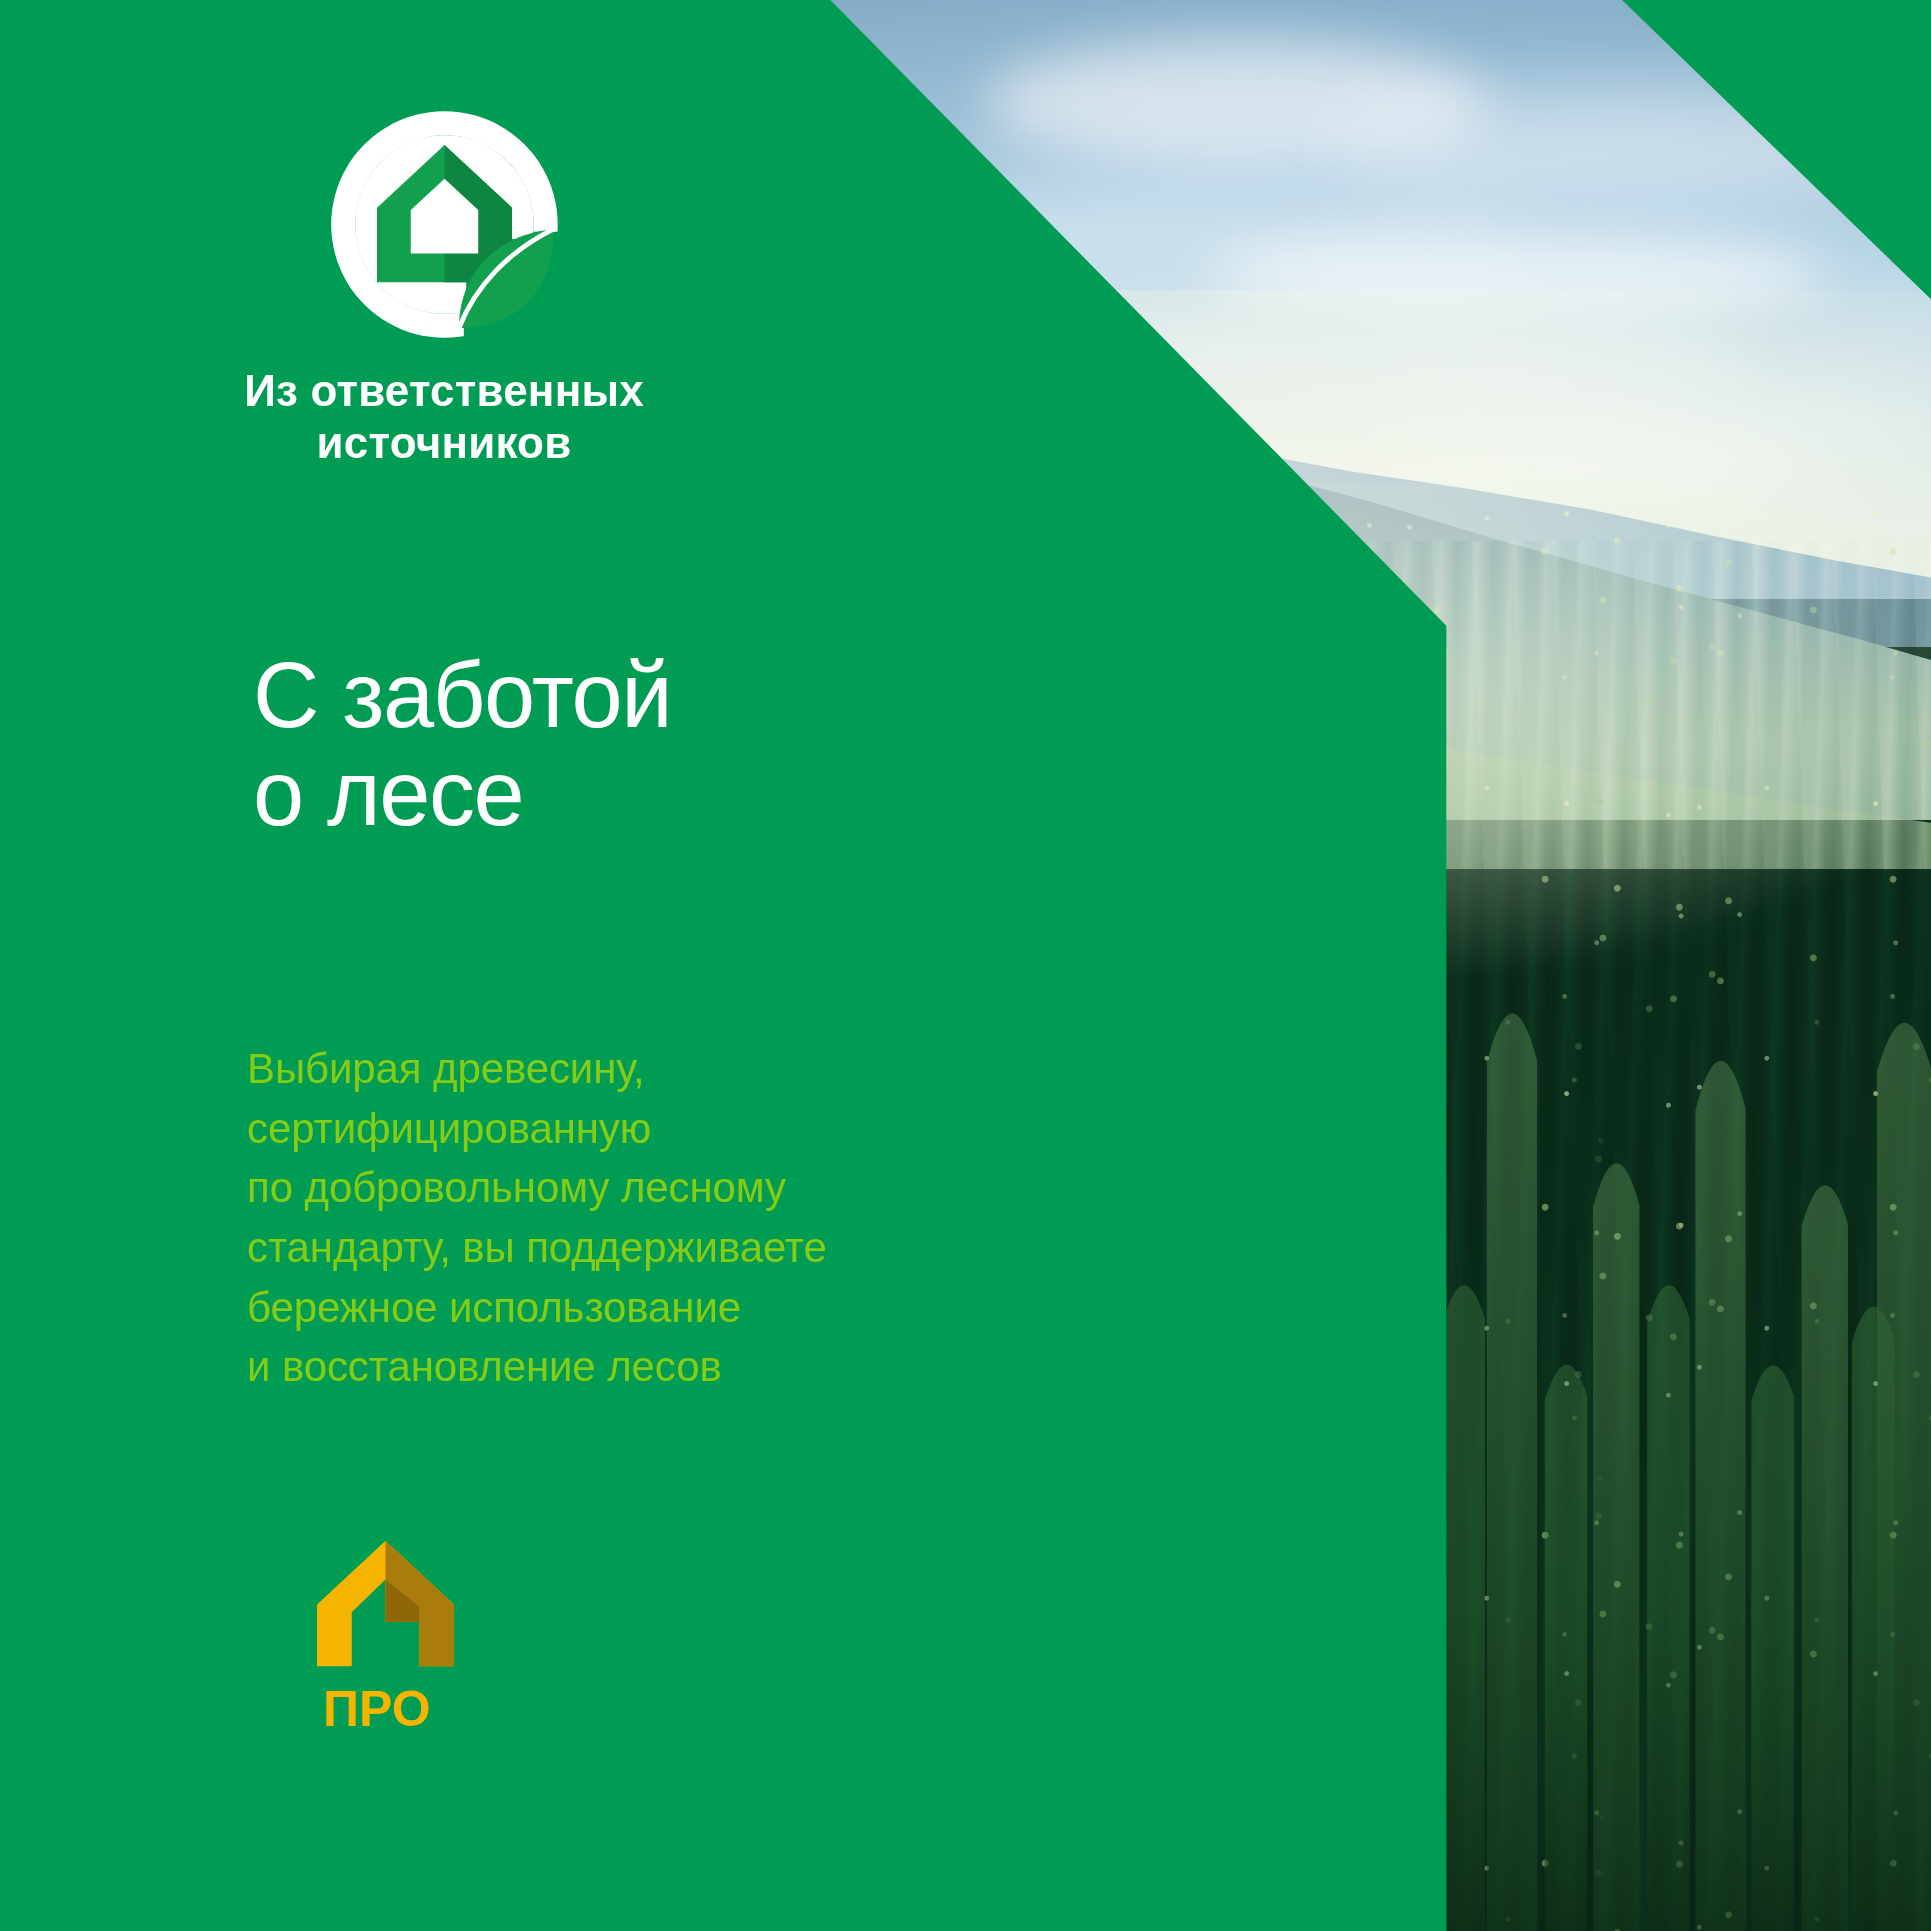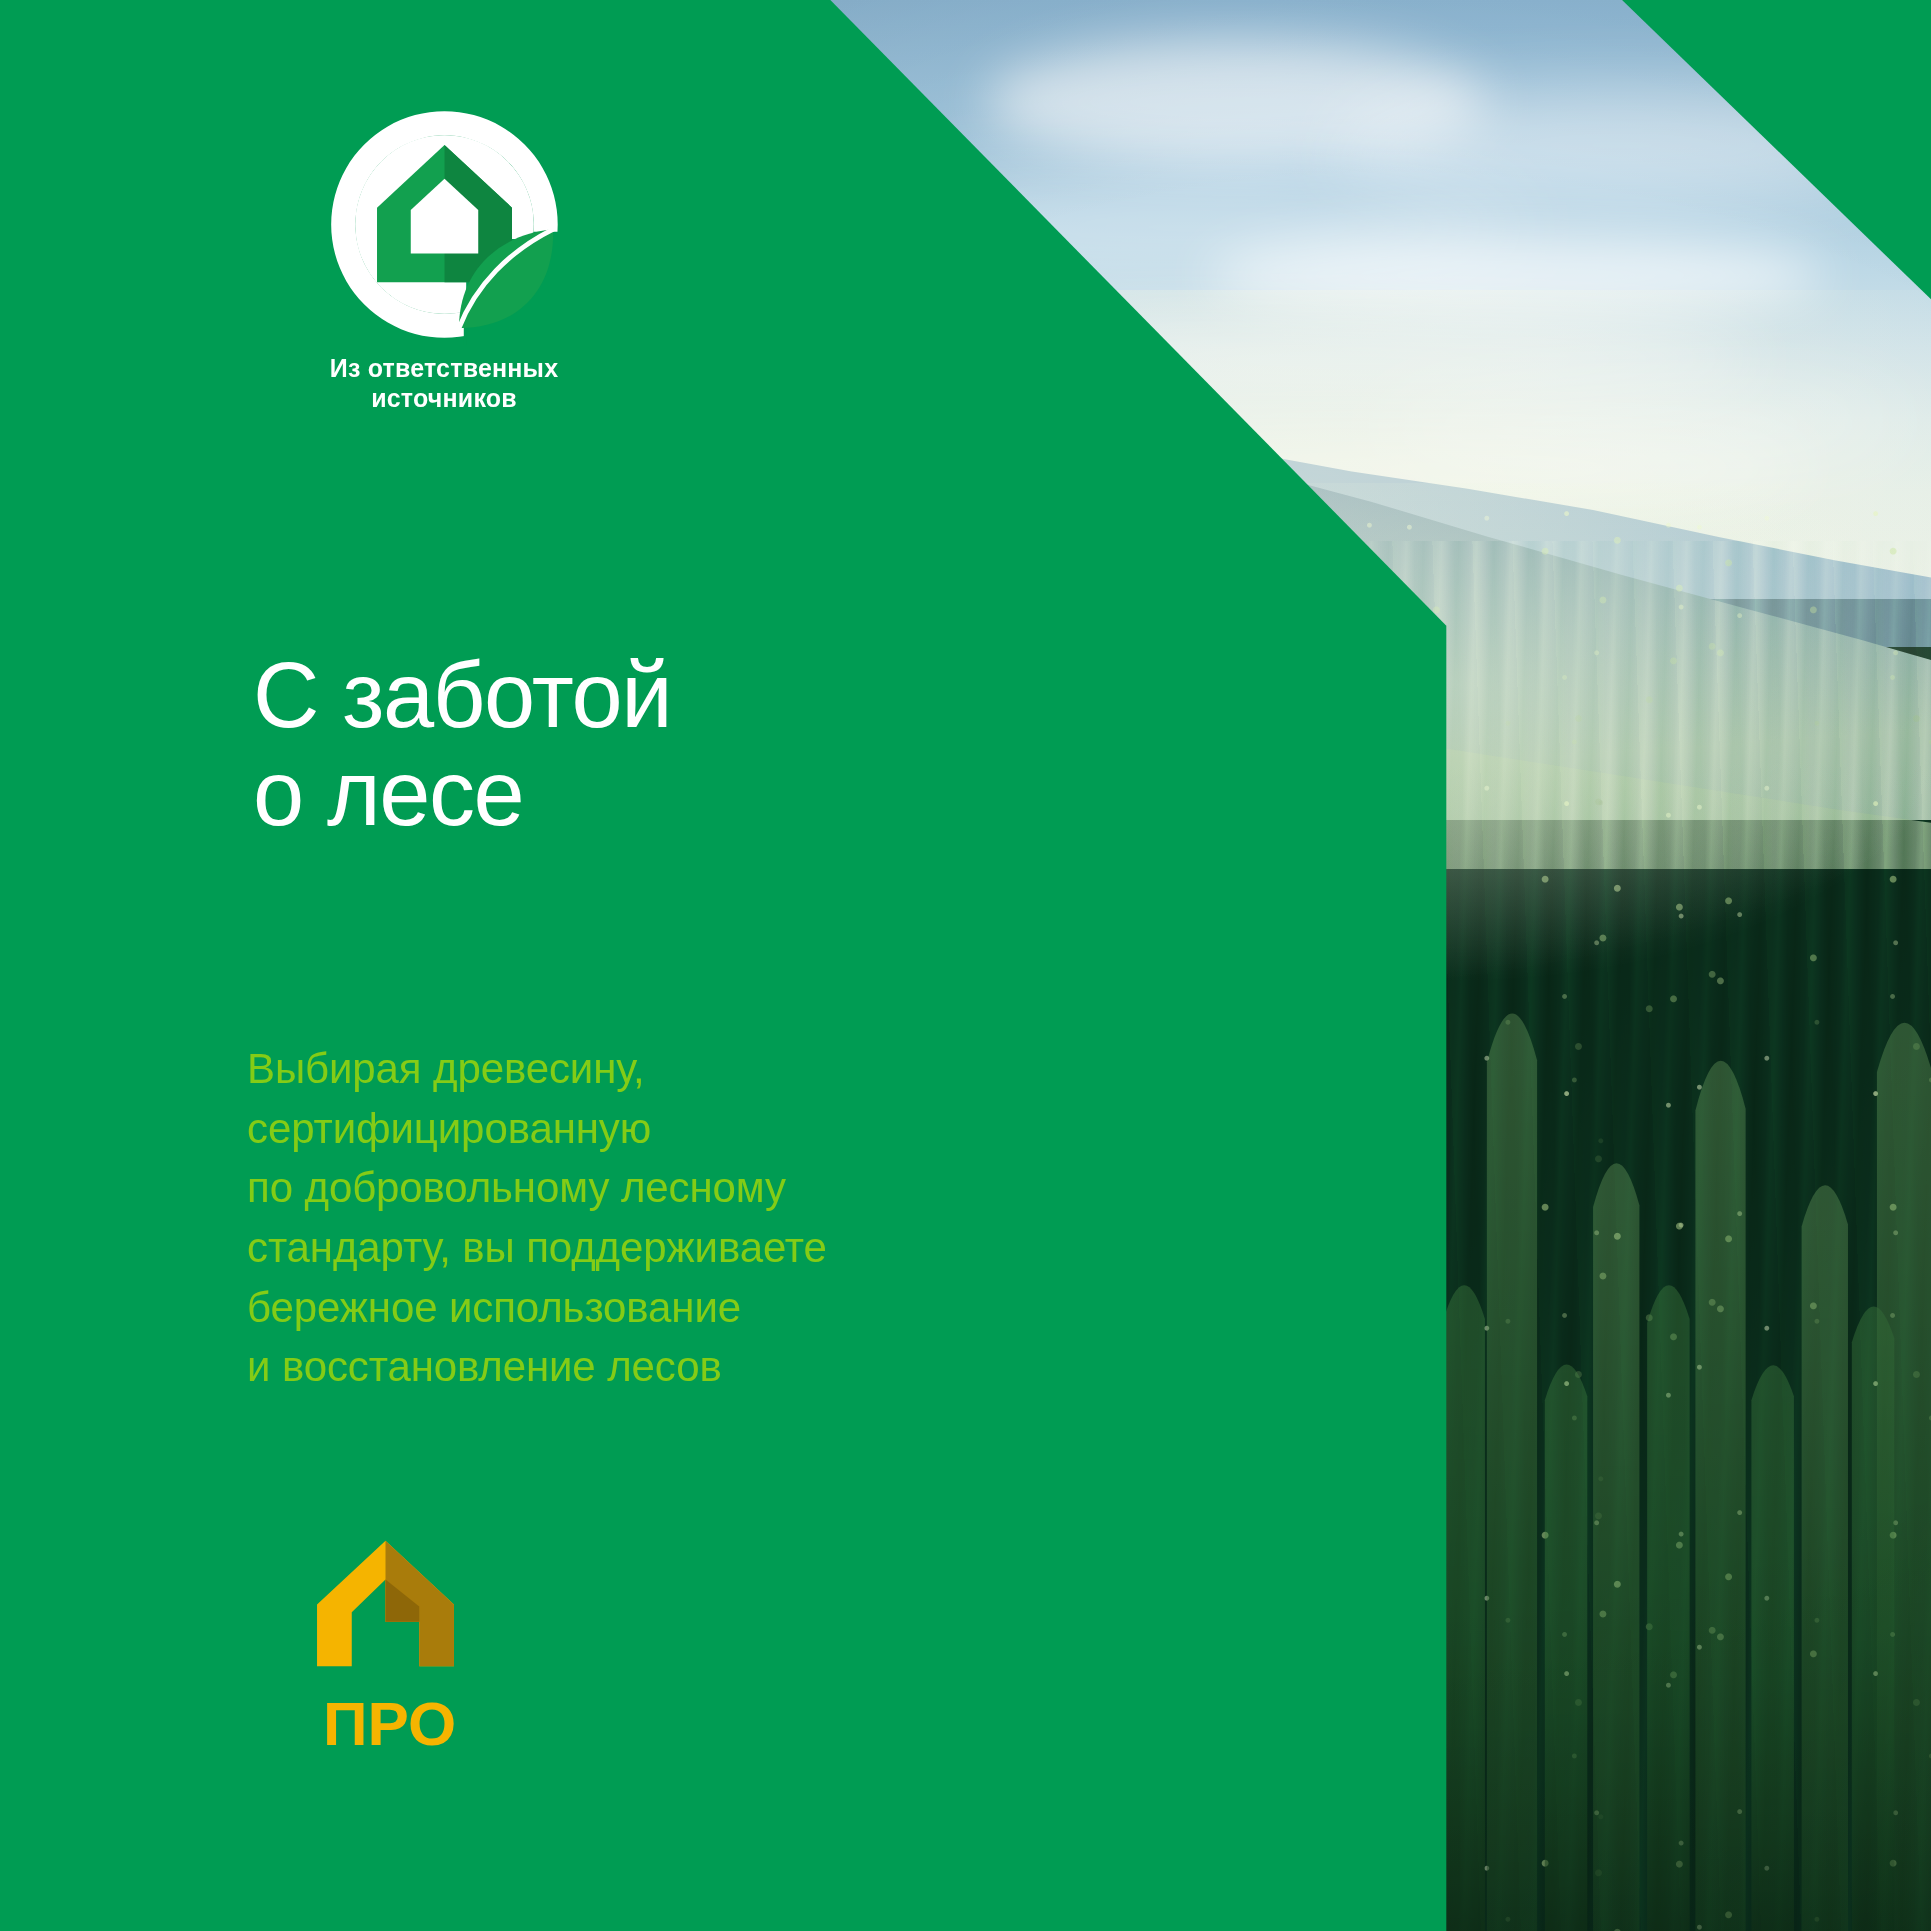--- a/index.html
+++ b/index.html
@@ -211,23 +211,23 @@
 
   .eco-badge {
     position: absolute;
     left: 193px;
     top: 104px;
     width: 502px;
     text-align: center;
   }
   .eco-mark { width: 241px; height: 241px; margin: 0 auto; display: block; }
   .eco-label {
-    margin-top: 9px;
+    margin-top: 20px;
     color: #ffffff;
-    font-size: 25px;
+    font-size: 44px;
     font-weight: bold;
     line-height: 1.18;
     letter-spacing: 0.2px;
     white-space: pre-line;
   }
 
   .headline {
     position: absolute;
     left: 253px;
     top: 647px;
@@ -262,24 +262,24 @@
   .brand-house { display: block; width: 145px; height: 135px; margin-left: 60px; }
   .brand-name {
     margin-top: 15.4px;
     color: #ffffff;
     font-size: 70px;
     font-weight: bold;
     letter-spacing: -1px;
     line-height: 1;
   }
   .brand-sub {
-    margin-top: 21px;
+    margin-top: 12px;
     margin-left: 70px;
     color: var(--gold);
-    font-size: 62px;
+    font-size: 50px;
     font-weight: bold;
     letter-spacing: 0px;
     line-height: 1;
   }
 </style>
 </head>
 <body>
 
 <div id="poster" style="--brand:#009C53; --gold:#F5B400; --gold-dark:#A97C0B;">
 

